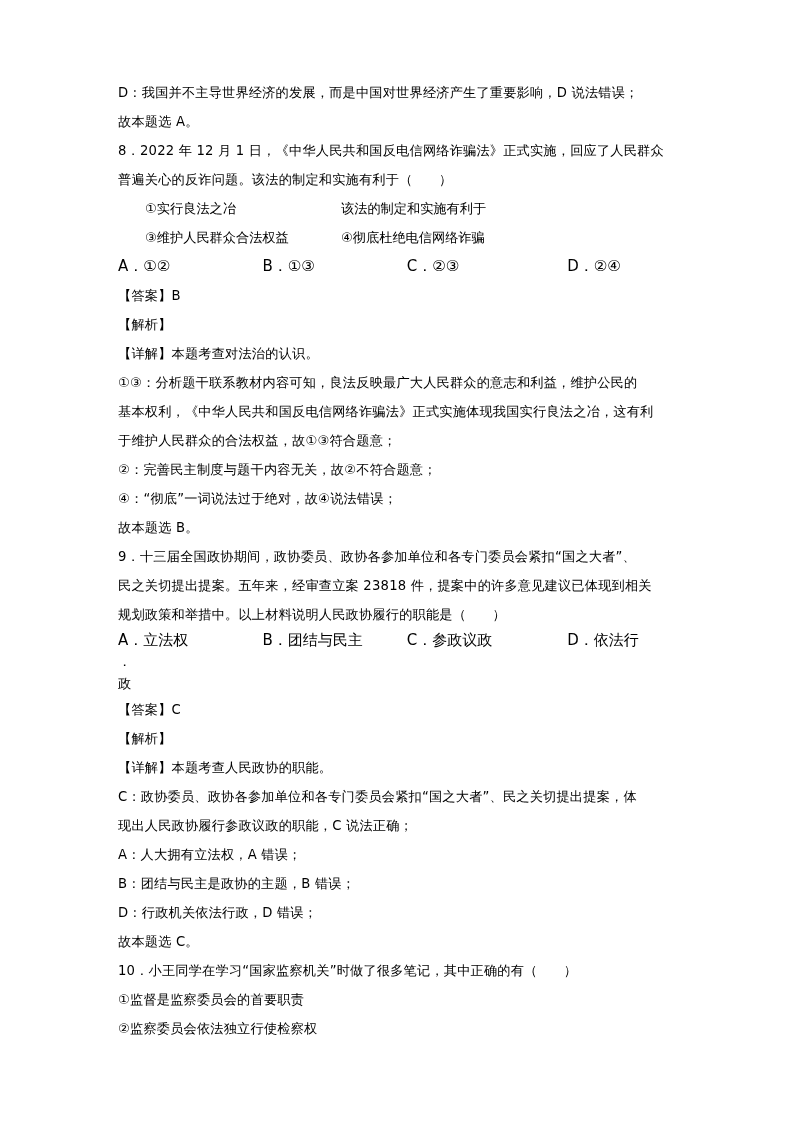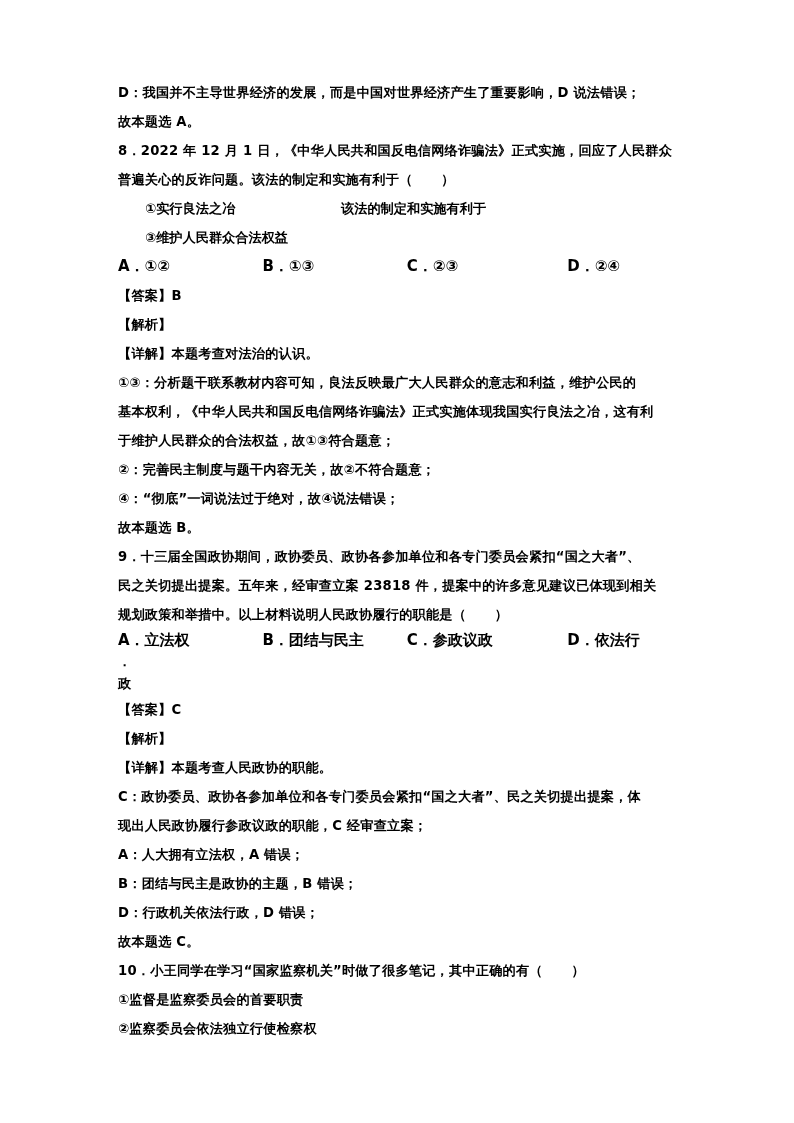--- a/index.html
+++ b/index.html
@@ -19,21 +19,20 @@
     position: absolute;
     left: 0;
     top: 0;
     width: 794px;
     height: 1123px;
     box-sizing: border-box;
     padding: 78px 118px 40px 118px;
   }
   .content {
     width: 558px;
-    font-weight: bold;
   }
   .line {
     font-size: 13.2px;
     line-height: 29px;
     letter-spacing: 0.2px;
     white-space: pre-wrap;
     word-break: break-all;
   }
   .opts {
     display: flex;
@@ -74,20 +73,21 @@
 
     <div class="line">8．2022 年 12 月 1 日，《中华人民共和国反电信网络诈骗法》正式实施，回应了人民群众</div>
     <div class="line">普遍关心的反诈问题。该法的制定和实施有利于（      ）</div>
 
     <div class="opts opts2">
       <span class="o2-a">①实行良法之冶</span>
       <span class="o2-b">该法的制定和实施有利于</span>
     </div>
     <div class="opts opts2">
       <span class="o2-a">③维护人民群众合法权益</span>
+      <span class="o2-b">④彻底杜绝电信网络诈骗</span>
     </div>
 
     <div class="choices4">
       <span class="c4-a">A．①②</span>
       <span class="c4-b">B．①③</span>
       <span class="c4-c">C．②③</span>
       <span class="c4-d">D．②④</span>
     </div>
 
     <div class="line">【答案】B</div>
@@ -110,21 +110,21 @@
       <span class="c4-c">C．参政议政</span>
       <span class="c4-d">D．依法行</span>
     </div>
     <div class="line tight">．</div>
     <div class="line tight">政</div>
 
     <div class="line">【答案】C</div>
     <div class="line">【解析】</div>
     <div class="line"><span>【详解】本题考查人民政协的职能。</span></div>
     <div class="line">C：政协委员、政协各参加单位和各专门委员会紧扣“国之大者”、民之关切提出提案，体</div>
-    <div class="line">现出人民政协履行参政议政的职能，C 经审查立案；</div>
+    <div class="line">现出人民政协履行参政议政的职能，C 说法正确；</div>
     <div class="line">A：人大拥有立法权，A 错误；</div>
     <div class="line">B：团结与民主是政协的主题，B 错误；</div>
     <div class="line">D：行政机关依法行政，D 错误；</div>
     <div class="line">故本题选 C。</div>
 
     <div class="line">10．小王同学在学习“国家监察机关”时做了很多笔记，其中正确的有（      ）</div>
     <div class="line">①监督是监察委员会的首要职责</div>
     <div class="line">②监察委员会依法独立行使检察权</div>
 
   </div>

